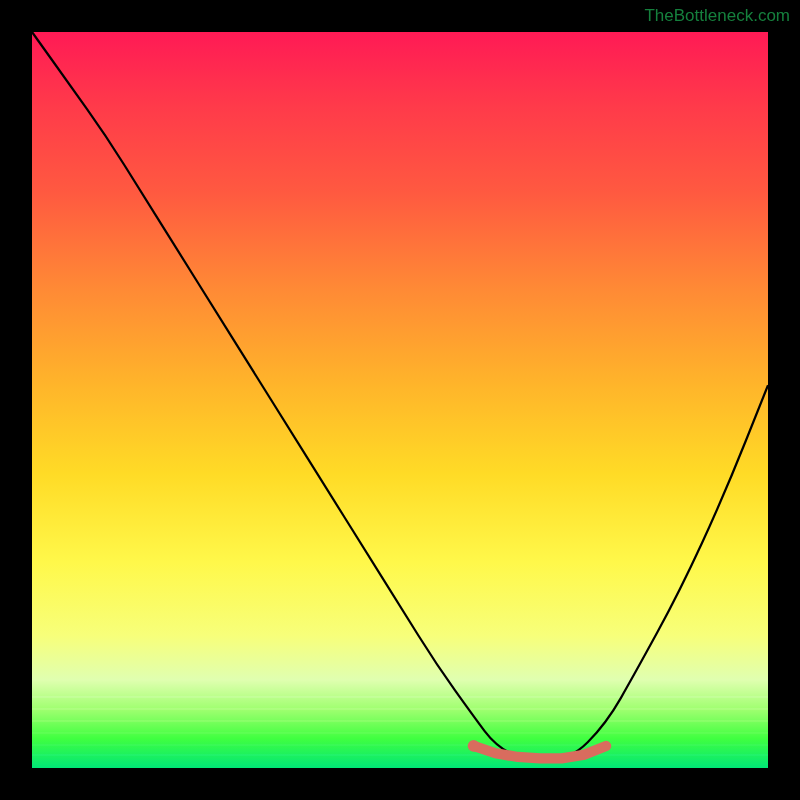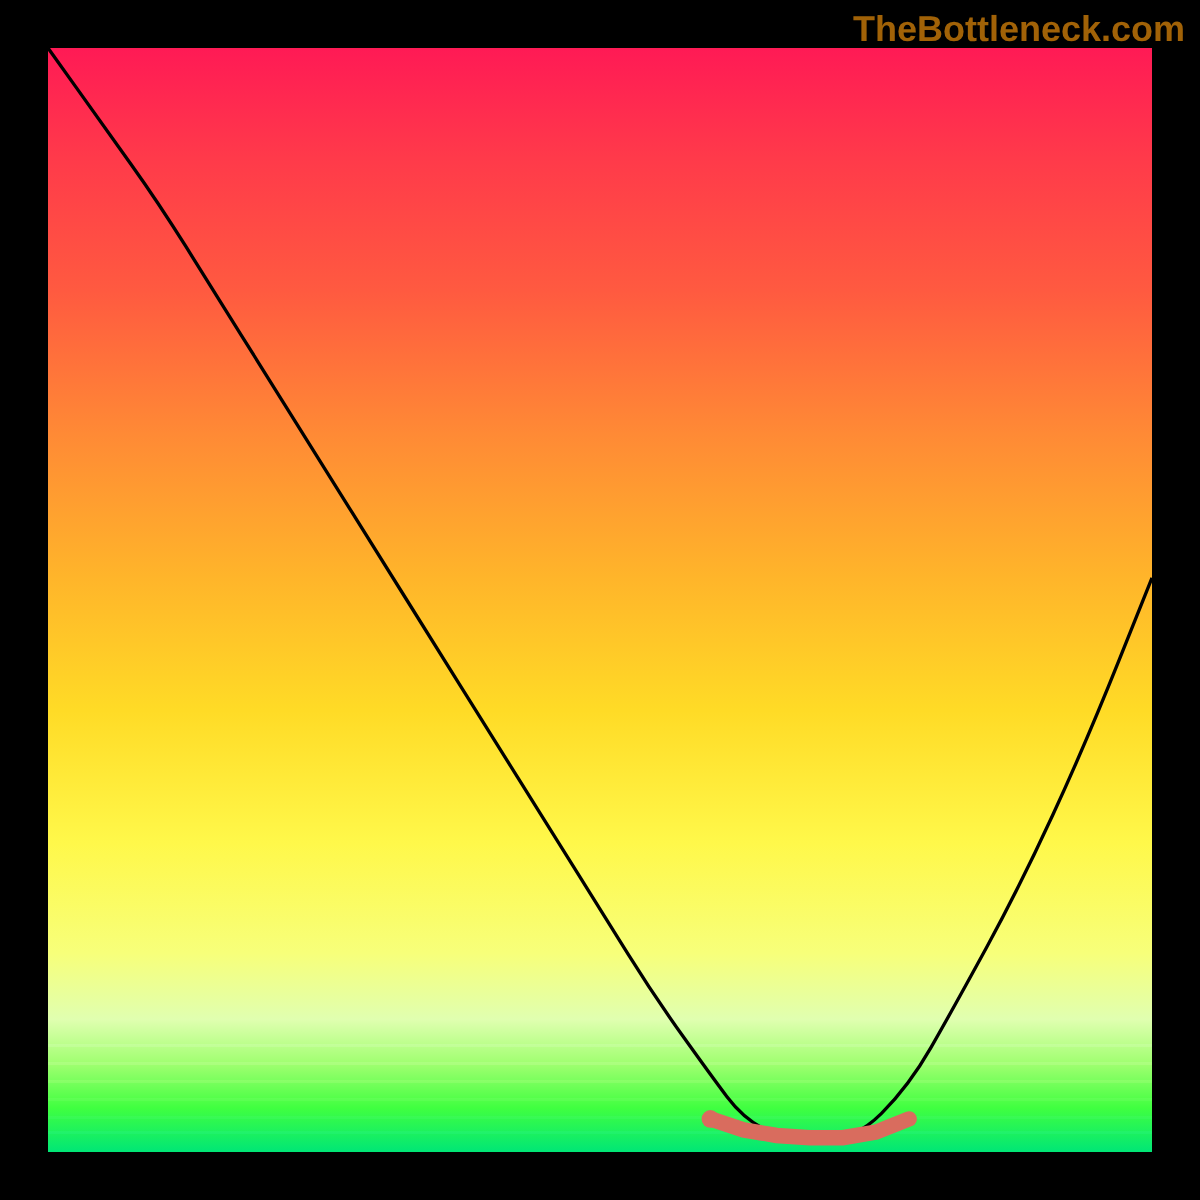--- a/index.html
+++ b/index.html
@@ -8,23 +8,23 @@
     height: 800px;
     background: #000;
     position: relative;
     overflow: hidden;
     font-family: Arial, sans-serif;
   }
   .watermark {
     position: absolute;
     top: 6px;
     right: 10px;
-    color: #a16207;
-    font-size: 24px;
-    font-weight: 700;
+    color: #15803d;
+    font-size: 17px;
+    font-weight: 400;
     z-index: 10;
   }
   .plot-area {
     position: absolute;
     left: 32px;
     top: 32px;
     width: 736px;
     height: 736px;
   }
   .gradient-bg {

